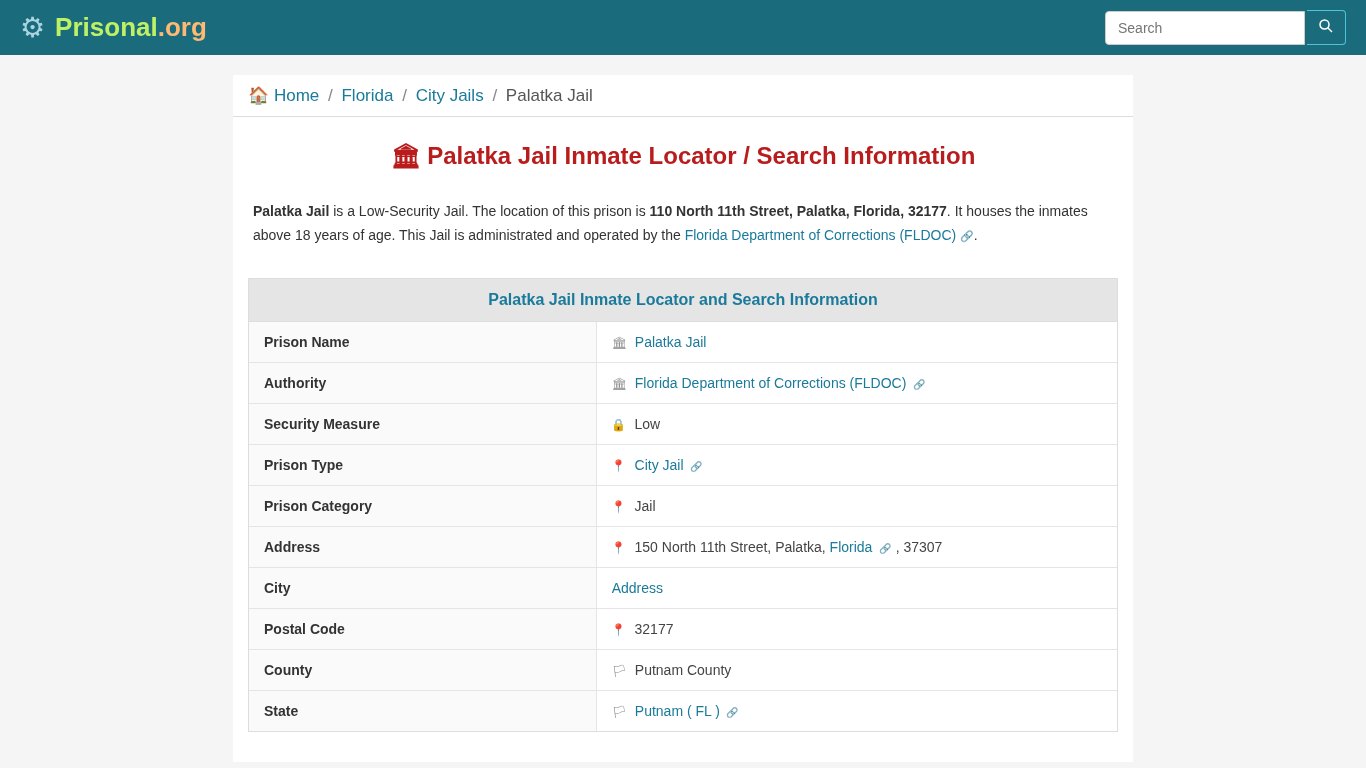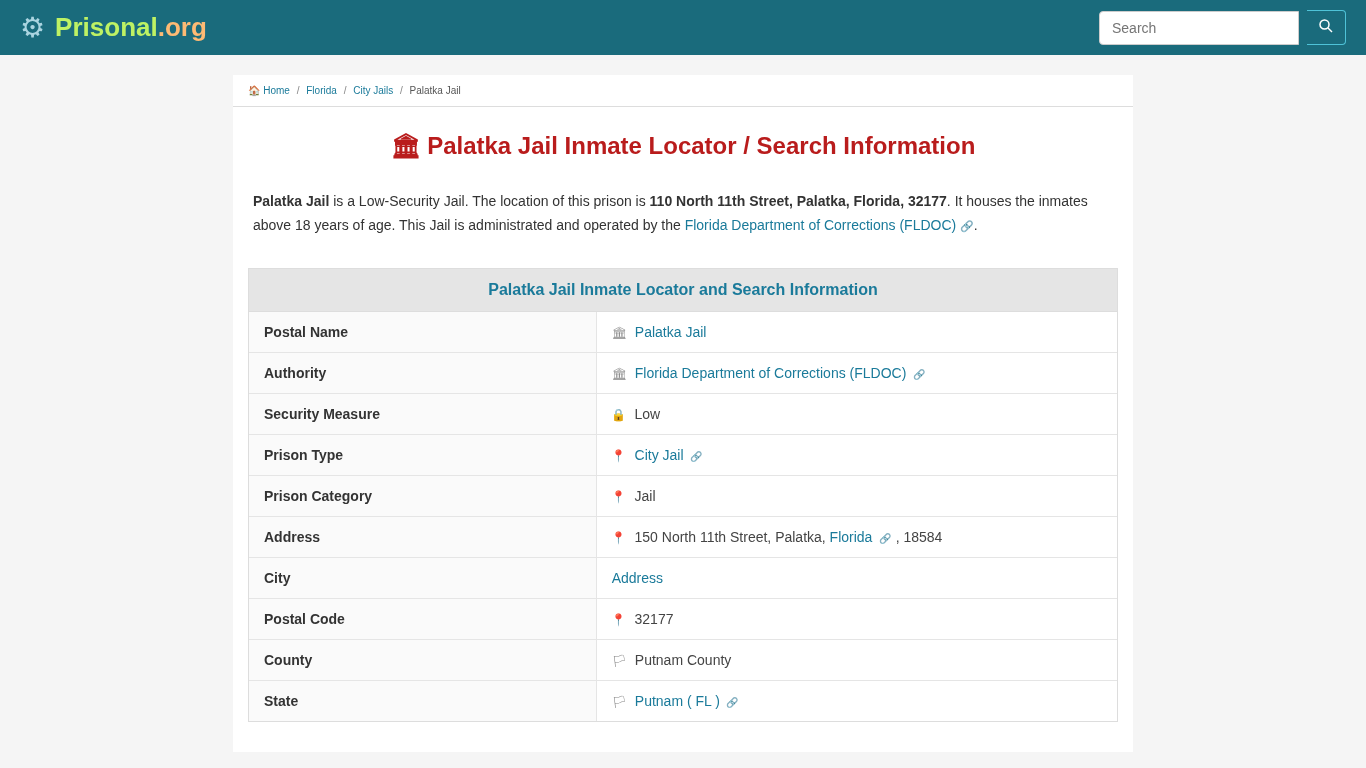--- a/index.html
+++ b/index.html
@@ -26,21 +26,21 @@
       font-size: 26px;
       font-weight: bold;
       color: #fff;
     }
     #logo-text span {
       color: #bef264;
     }
     #search-area {
       display: flex;
       align-items: center;
-      gap: 8px;
+      gap: 2px;
     }
     #search-input {
       padding: 8px 12px;
       border: 1px solid #ccc;
       border-radius: 4px 0 0 4px;
       font-size: 14px;
       width: 200px;
       outline: none;
     }
     #search-button {
@@ -58,21 +58,21 @@
     #main {
       max-width: 900px;
       margin: 20px auto;
       background: #fff;
       padding: 0 0 20px 0;
     }
 
     
     #breadcrumb {
       padding: 10px 15px;
-      font-size: 10px;
+      font-size: 17px;
       color: #555;
       border-bottom: 1px solid #ddd;
     }
     #breadcrumb a {
       color: #1a7a9a;
       text-decoration: none;
     }
     #breadcrumb .sep { margin: 0 4px; color: #888; }
 
     
@@ -196,21 +196,21 @@
   <div id="description">
     <strong>Palatka Jail</strong><span> is a Low-Security Jail. The location of this prison is </span><strong>110 North 11th Street, Palatka, Florida, 32177</strong><span>. It houses the inmates above 18 years of age. This Jail is administrated and operated by the </span><a href="#">Florida Department of Corrections (FLDOC)</a> <span style="font-size:11px; color:#888;">🔗</span><span>.</span>
   </div>
 
   <div id="info-table-section">
     <div id="info-table-header">Palatka Jail Inmate Locator and Search Information</div>
     <table id="info-table">
       <tbody>
 
         <tr>
-          <td>Postal Name</td>
+          <td>Prison Name</td>
           <td>
             <span class="cell-icon">🏛</span>
             <a href="#">Palatka Jail</a>
           </td>
         </tr>
 
         <tr>
           <td>Authority</td>
           <td>
             <span class="cell-icon">🏛</span>
@@ -244,21 +244,21 @@
           </td>
         </tr>
 
         <tr>
           <td>Address</td>
           <td>
             <span class="cell-icon">📍</span>
             <span>150 North 11th Street, Palatka, </span>
             <a href="#">Florida</a>
             <span class="ext-icon">🔗</span>
-            <span>, 18584</span>
+            <span>, 37307</span>
           </td>
         </tr>
 
         <tr>
           <td>City</td>
           <td>
             <a href="#">Address</a>
           </td>
         </tr>
 

